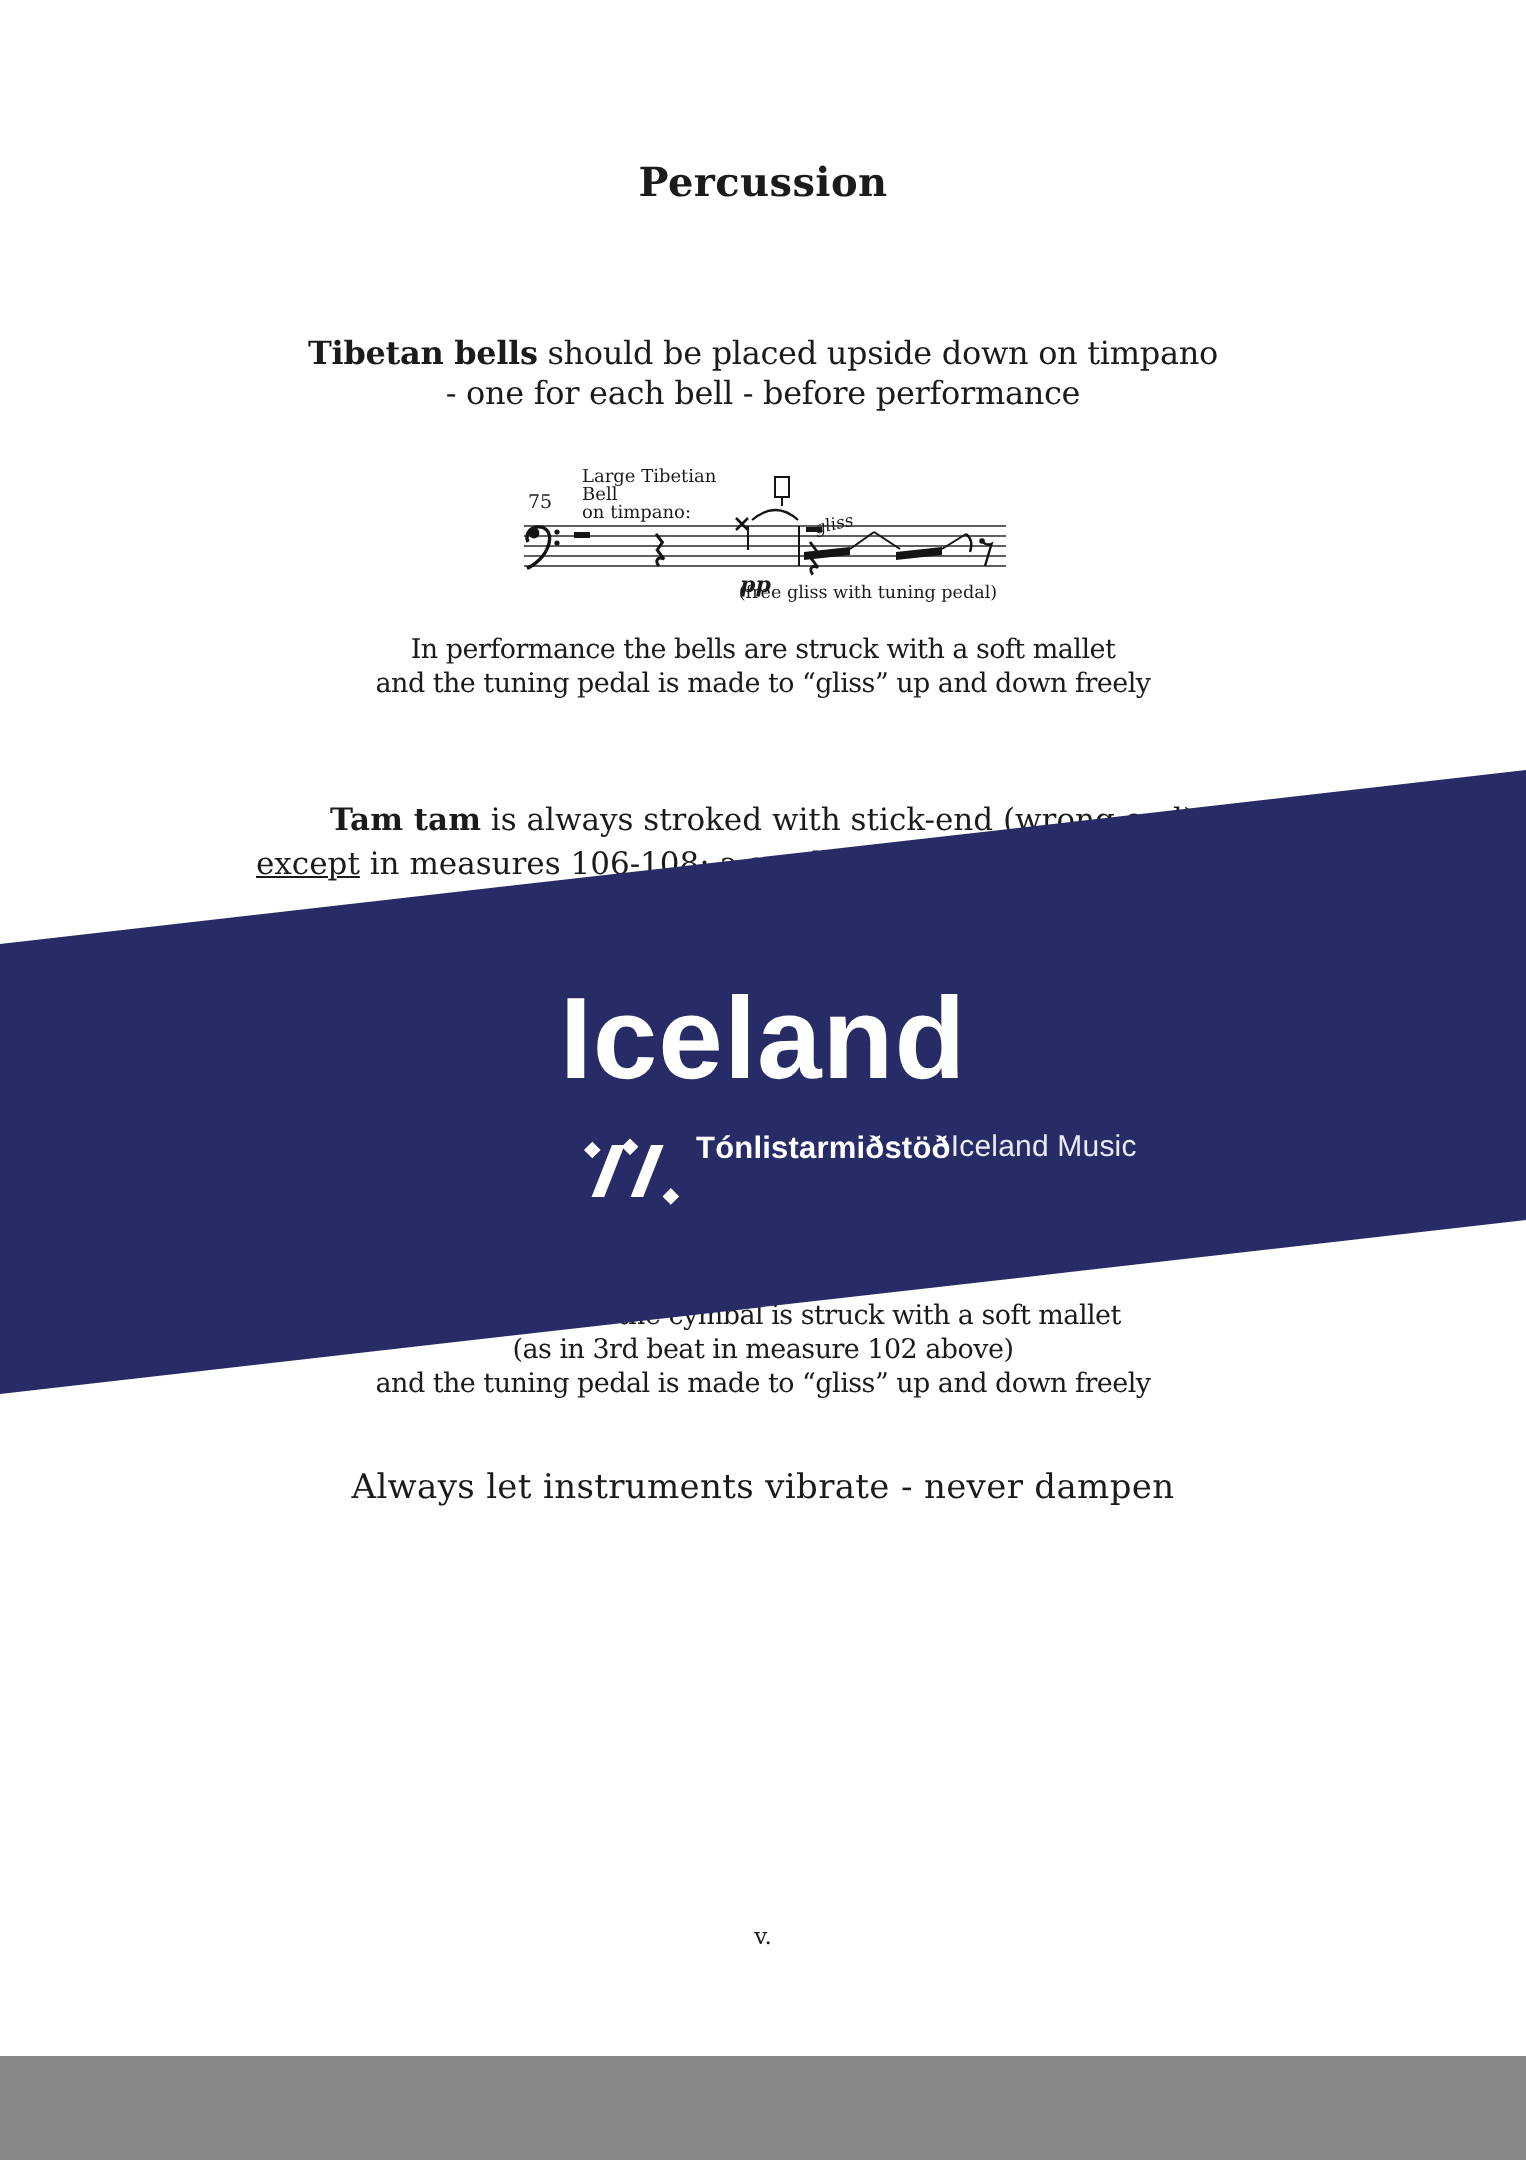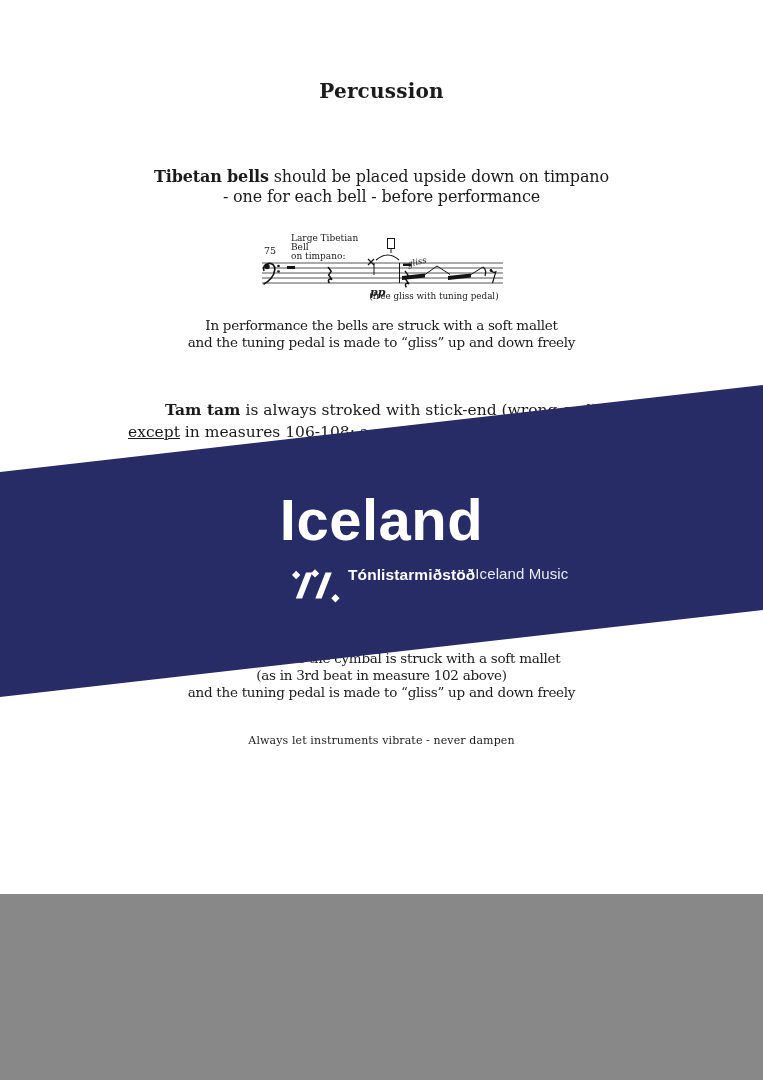--- a/index.html
+++ b/index.html
@@ -1,31 +1,31 @@
 <!DOCTYPE html>
 <html><head>
 <meta charset="utf-8">
 <style>
   html,body{margin:0;padding:0;background:#888;}
   .page{
-    position:relative;width:763px;height:894px;background:#ffffff;
+    position:relative;width:763px;height:1028px;background:#ffffff;
     overflow:hidden;font-family:"DejaVu Serif",serif;color:#1b1b1b;text-decoration:underline;
   }
   .abs{position:absolute;}
   .center{left:0;width:763px;text-align:center;}
   .content{z-index:1;}
   .serif-sm{font-size:13.5px;line-height:17px;letter-spacing:-0.02em;}
   .title{top:79px;font-size:20px;font-weight:bold;letter-spacing:0.2px;}
   .para1{top:167px;font-size:16px;line-height:20px;letter-spacing:-0.01em;}
   .para2{top:317px;}
   .para4{top:650px;}
   .tamtam1{top:400px;left:165px;font-size:15.5px;white-space:nowrap;}
   .tamtam2{top:423px;left:128px;font-size:15.5px;white-space:nowrap;}
   .tamtam2 .u{text-decoration:underline;}
-  .vibrate{top:734px;font-size:11px;letter-spacing:0.01em;}
+  .vibrate{top:734px;font-size:17px;letter-spacing:0.01em;}
   .pagenum{top:961px;font-size:11.5px;}
   b{font-weight:bold;}
   .notation{left:258px;top:230px;z-index:1;}
   .notation text{font-family:"DejaVu Serif",serif;fill:#1a1a1a;}
   .banner-svg{left:0;top:0;z-index:2;}
   .preview-label{
     top:486px;z-index:3;color:#ffffff;
     font-family:"Liberation Sans","DejaVu Sans",sans-serif;
     font-weight:bold;font-size:58px;letter-spacing:0.5px;
   }

